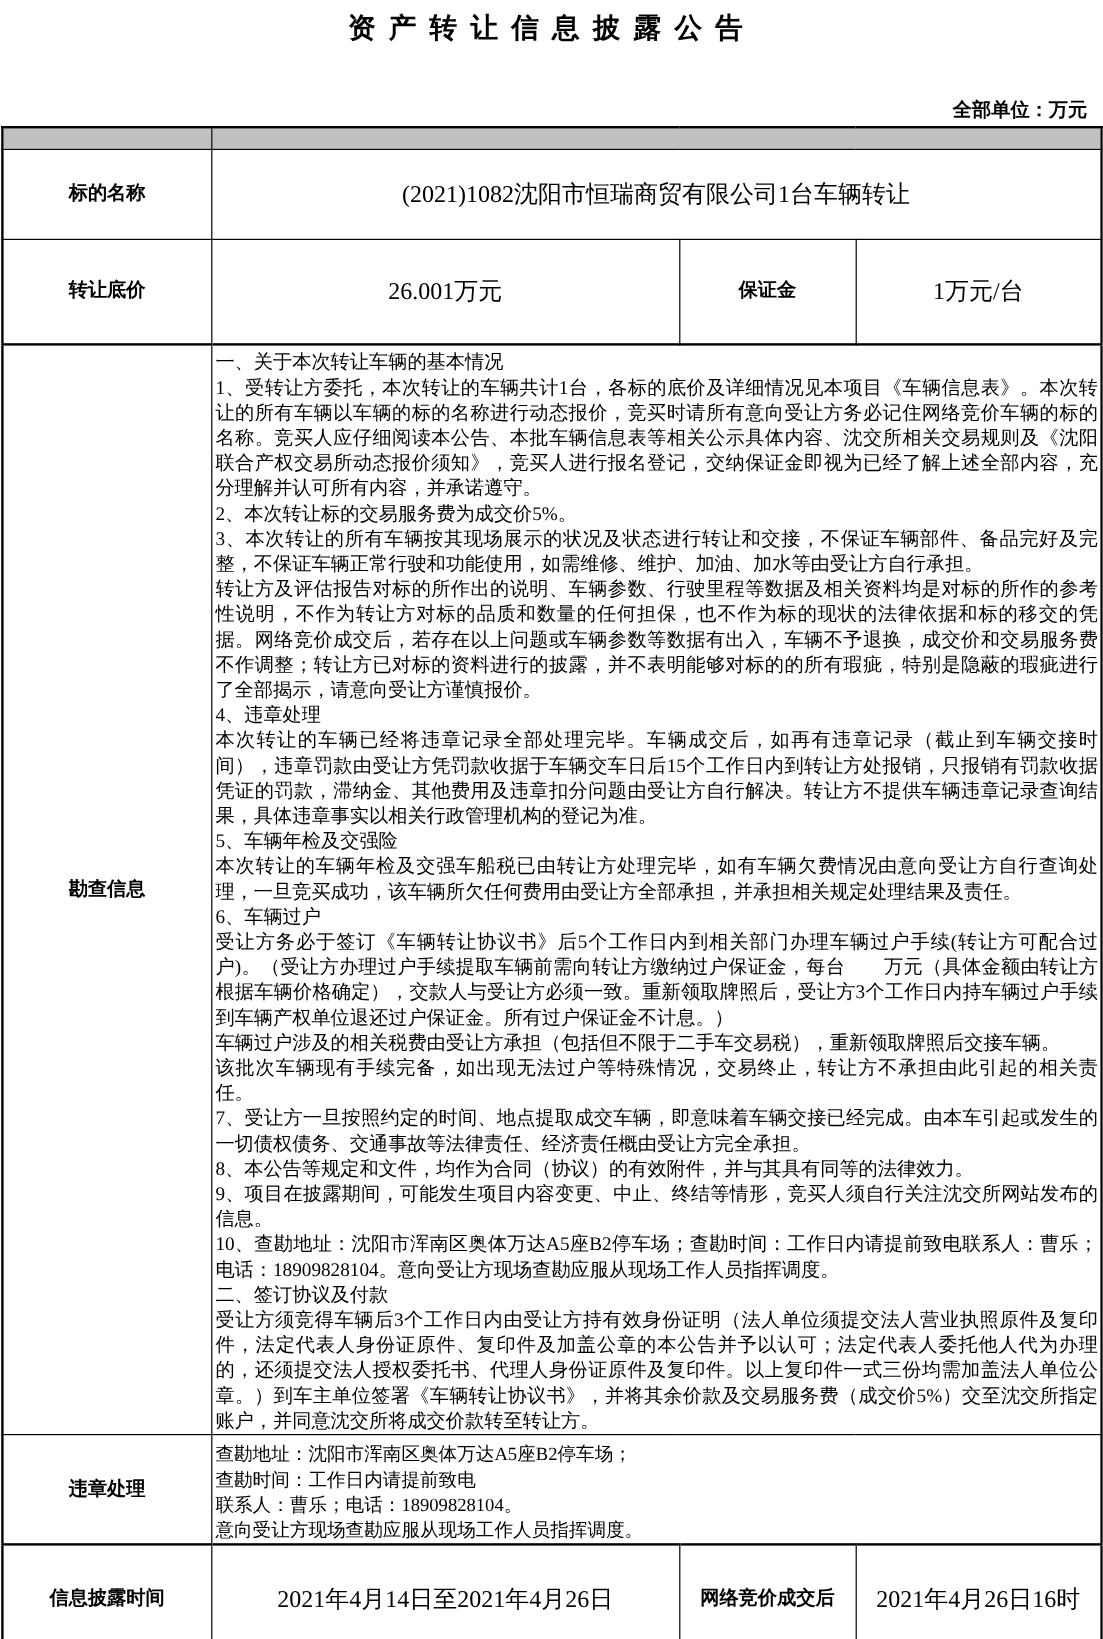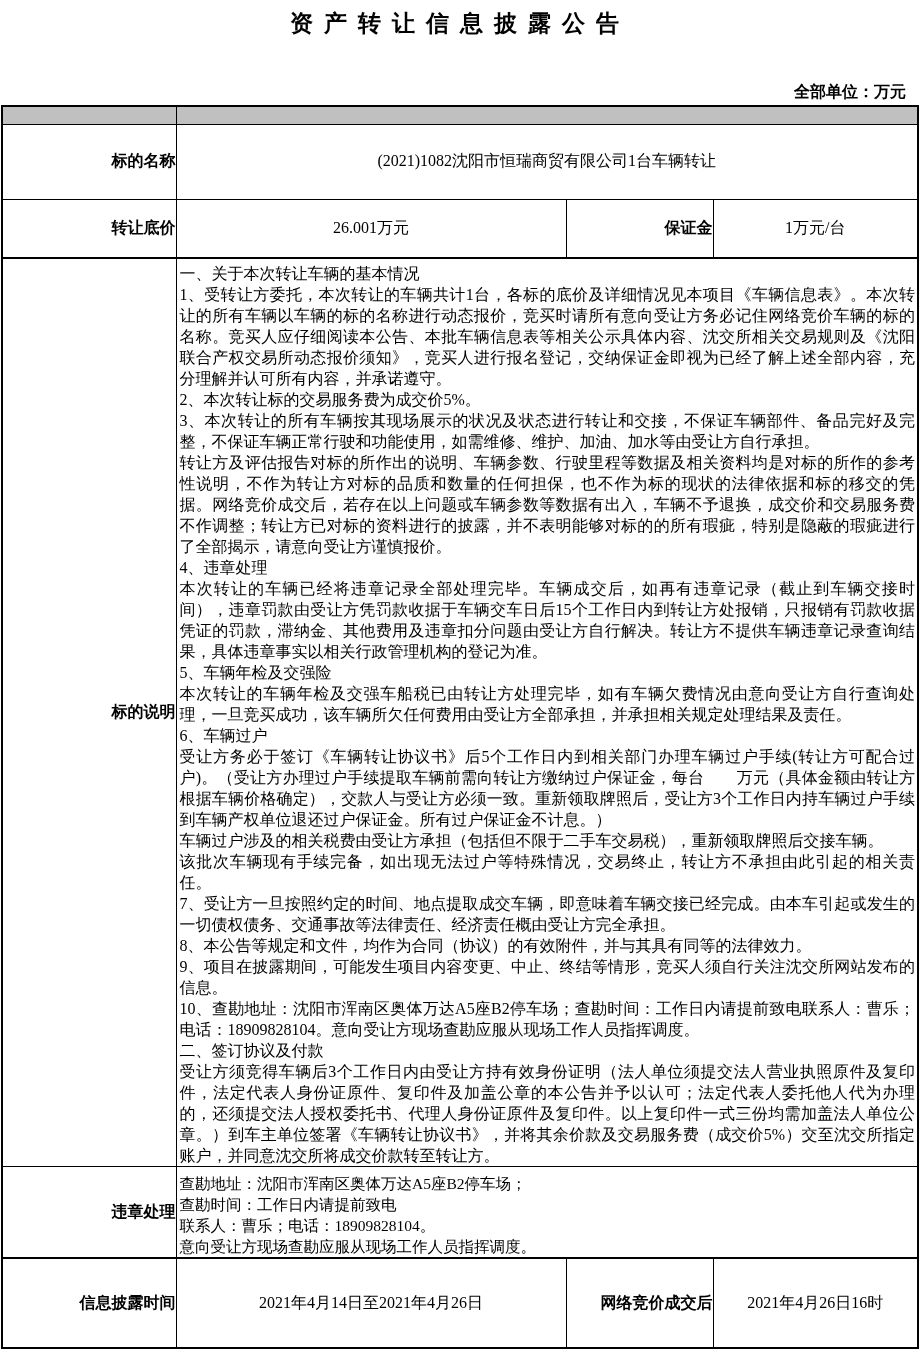--- a/index.html
+++ b/index.html
@@ -36,30 +36,30 @@
     border: 2px solid #000;
   }
   td {
     border: 1px solid #000;
     padding: 0;
     vertical-align: middle;
     overflow: hidden;
   }
   tr.header-row td { height: 18px; }
   .label-cell {
-    text-align: right;
+    text-align: center;
     font-weight: bold;
     font-size: 16px;
   }
   .value-center {
     text-align: center;
-    font-size: 16px;
+    font-size: 20px;
   }
   tr.name-row td { height: 75px; }
-  tr.price-row td { height: 59px; }
+  tr.price-row td { height: 88px; }
   tr.desc-row td { height: 826px; border-top-width: 2px; }
   tr.survey-row td { height: 84px; }
   tr.disclosure-row td { height: 90px; border-top-width: 2px; }
   .desc-cell {
     vertical-align: top;
     padding: 4px 2px 0 3px;
     font-size: 16px;
     line-height: 21px;
     white-space: pre-wrap;
     text-align: justify;
@@ -104,21 +104,21 @@
   </tr>
 
   <tr class="price-row">
     <td class="label-cell">转让底价</td>
     <td class="value-center">26.001万元</td>
     <td class="label-cell">保证金</td>
     <td class="value-center">1万元/台</td>
   </tr>
 
   <tr class="desc-row">
-    <td class="label-cell">标的说明</td>
+    <td class="label-cell">勘查信息</td>
     <td colspan="3" class="desc-cell">一、关于本次转让车辆的基本情况
 1、受转让方委托，本次转让的车辆共计1台，各标的底价及详细情况见本项目《车辆信息表》。本次转让的所有车辆以车辆的标的名称进行动态报价，竞买时请所有意向受让方务必记住网络竞价车辆的标的名称。竞买人应仔细阅读本公告、本批车辆信息表等相关公示具体内容、沈交所相关交易规则及《沈阳联合产权交易所动态报价须知》，竞买人进行报名登记，交纳保证金即视为已经了解上述全部内容，充分理解并认可所有内容，并承诺遵守。
 2、本次转让标的交易服务费为成交价5%。
 3、本次转让的所有车辆按其现场展示的状况及状态进行转让和交接，不保证车辆部件、备品完好及完整，不保证车辆正常行驶和功能使用，如需维修、维护、加油、加水等由受让方自行承担。
 转让方及评估报告对标的所作出的说明、车辆参数、行驶里程等数据及相关资料均是对标的所作的参考性说明，不作为转让方对标的品质和数量的任何担保，也不作为标的现状的法律依据和标的移交的凭据。网络竞价成交后，若存在以上问题或车辆参数等数据有出入，车辆不予退换，成交价和交易服务费不作调整；转让方已对标的资料进行的披露，并不表明能够对标的的所有瑕疵，特别是隐蔽的瑕疵进行了全部揭示，请意向受让方谨慎报价。
 4、违章处理
 本次转让的车辆已经将违章记录全部处理完毕。车辆成交后，如再有违章记录（截止到车辆交接时间），违章罚款由受让方凭罚款收据于车辆交车日后15个工作日内到转让方处报销，只报销有罚款收据凭证的罚款，滞纳金、其他费用及违章扣分问题由受让方自行解决。转让方不提供车辆违章记录查询结果，具体违章事实以相关行政管理机构的登记为准。
 5、车辆年检及交强险
 本次转让的车辆年检及交强车船税已由转让方处理完毕，如有车辆欠费情况由意向受让方自行查询处理，一旦竞买成功，该车辆所欠任何费用由受让方全部承担，并承担相关规定处理结果及责任。
 6、车辆过户

